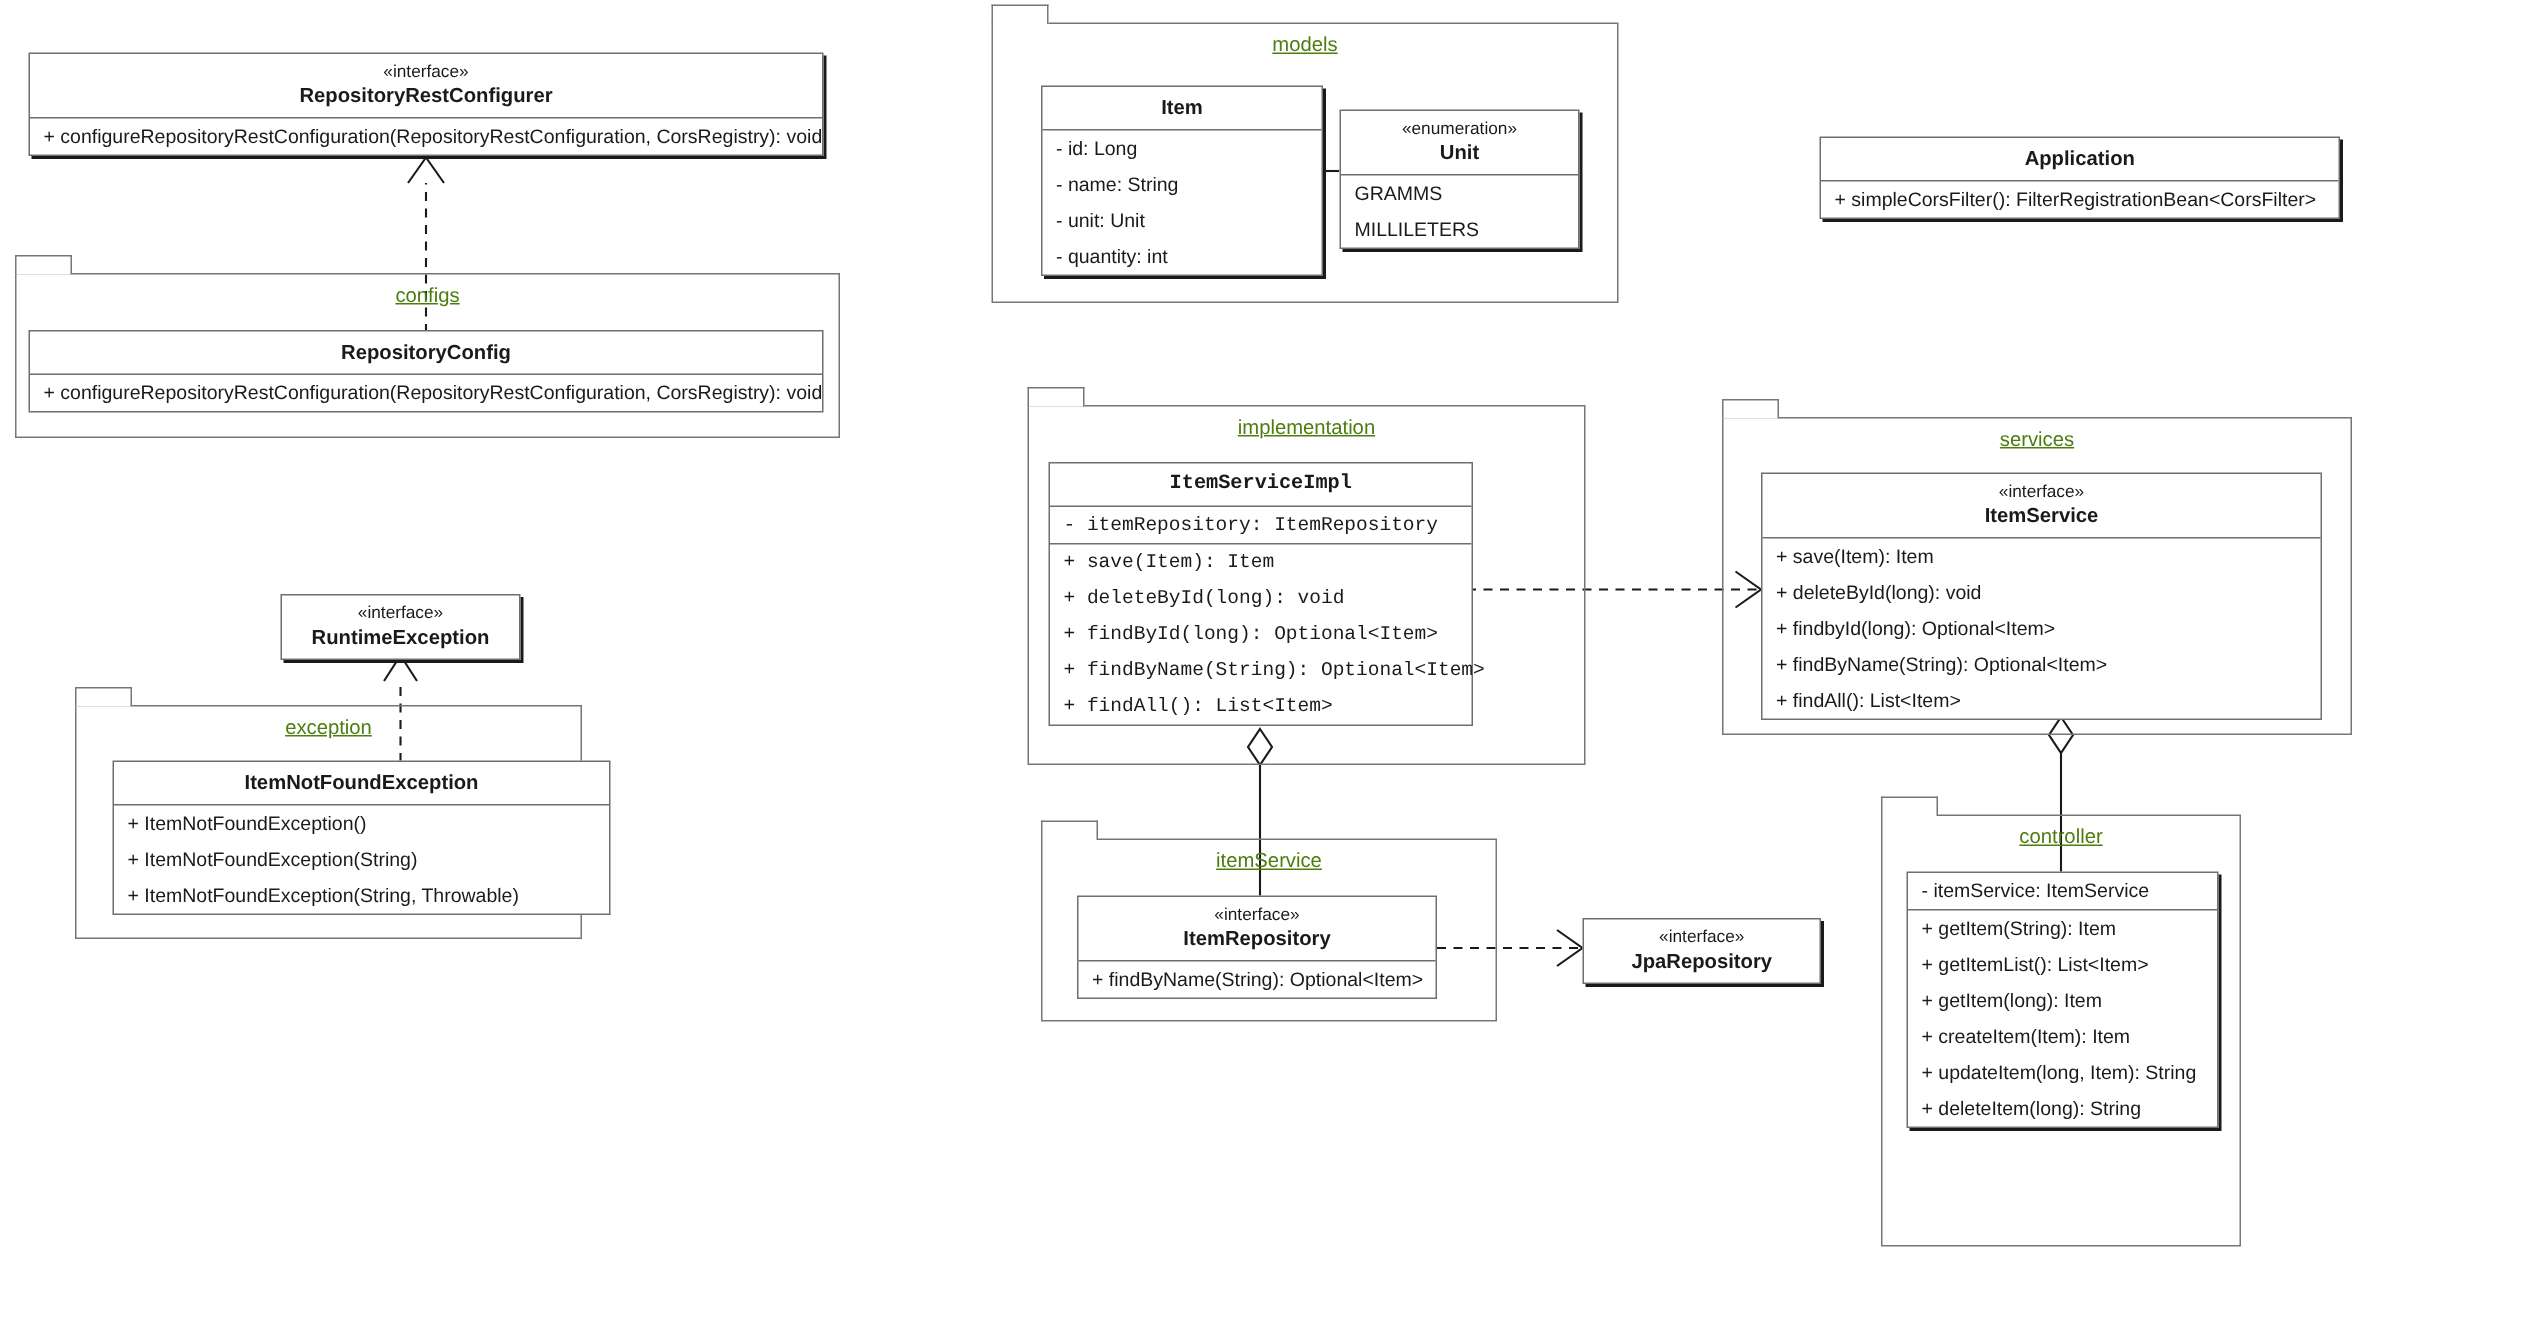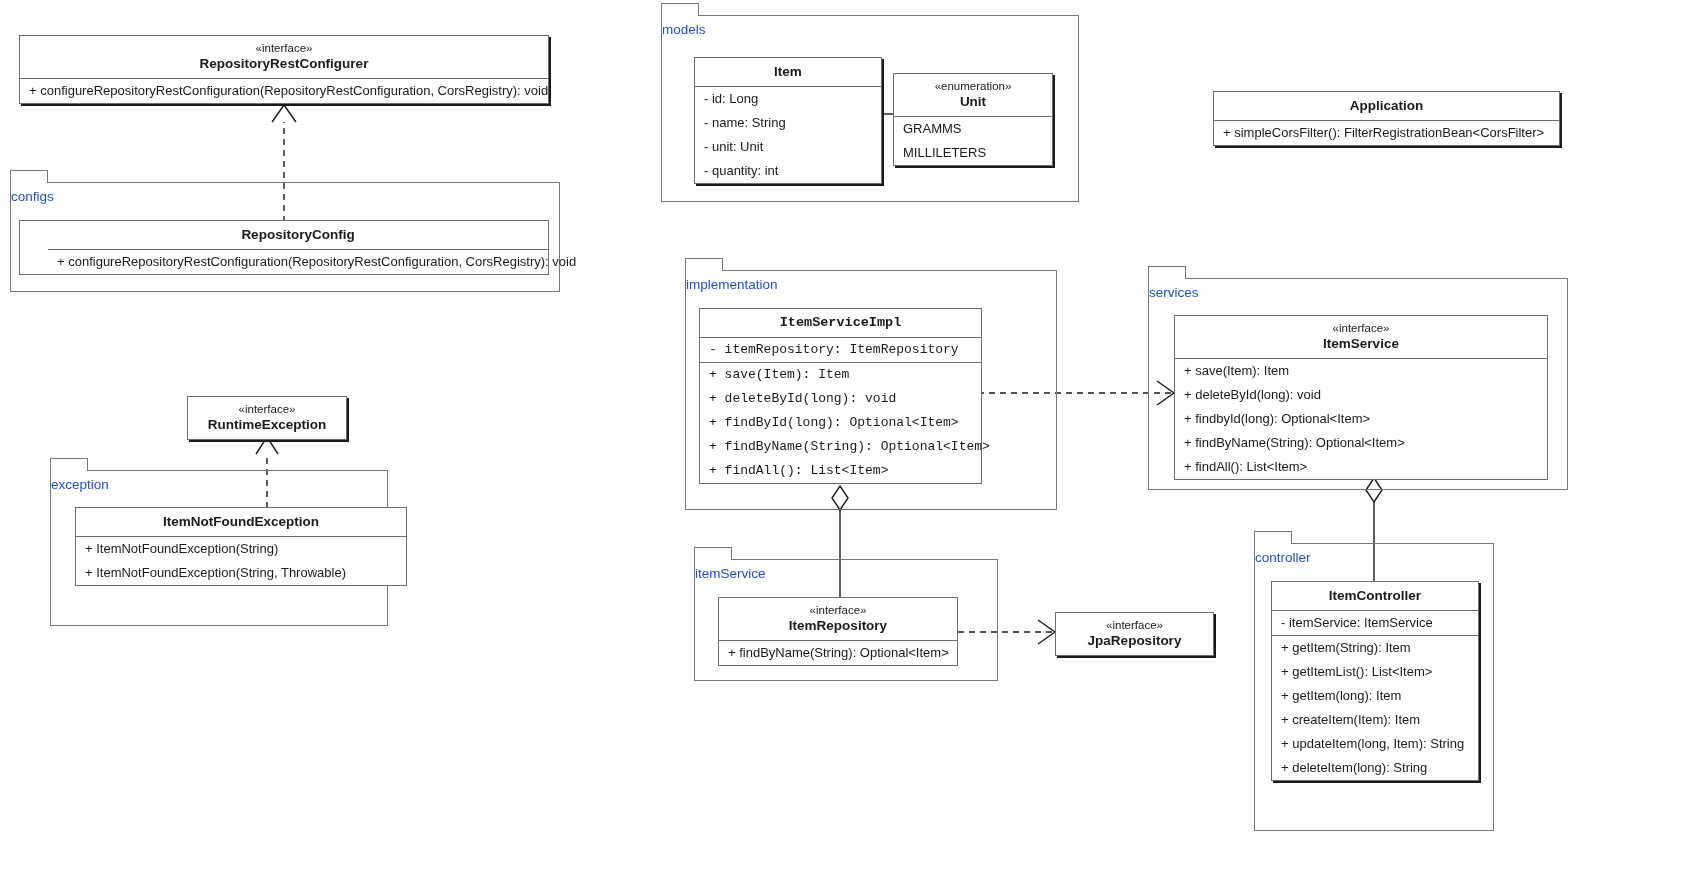--- a/index.html
+++ b/index.html
@@ -42,24 +42,25 @@
     box-sizing: border-box;
     border: 1px solid #767676;
     border-bottom: none;
     background: #ffffff;
   }
   .pkg-title {
     position: absolute;
     top: 6px;
     left: 0;
     right: 0;
-    text-align: left;
+    text-align: center;
     font-size: 13.5px;
-    color: #1d4ed8;
-    white-space: nowrap;
+    color: #4d7c0f;
+    white-space: nowrap;
+    text-decoration: underline;
   }
   
   .cls {
     position: absolute;
     box-sizing: border-box;
     border: 1px solid #6f6f6f;
     background: #ffffff;
   }
   .cls.shadow {
     box-shadow: 2px 2px 0 0 #1a1a1a;
@@ -154,21 +155,21 @@
     </div>
     <div class="cls-section last">
       <div class="cls-row">+ configureRepositoryRestConfiguration(RepositoryRestConfiguration, CorsRegistry): void</div>
     </div>
   </div>
 
   <div class="pkg" style="left:10px; top:182px; width:550px; height:110px;">
     <div class="pkg-tab"></div>
     <div class="pkg-title">configs</div>
   </div>
-  <div class="cls" style="left:19px; top:220px; width:530px;padding-left:28px;">
+  <div class="cls" style="left:19px; top:220px; width:530px;">
     <div class="cls-head">
       <div class="cls-name">RepositoryConfig</div>
     </div>
     <div class="cls-section last">
       <div class="cls-row">+ configureRepositoryRestConfiguration(RepositoryRestConfiguration, CorsRegistry): void</div>
     </div>
   </div>
 
   <div class="cls shadow" style="left:187px; top:396px; width:160px;">
     <div class="cls-head" style="border-bottom:none;">
@@ -179,20 +180,21 @@
 
   <div class="pkg" style="left:50px; top:470px; width:338px; height:156px;">
     <div class="pkg-tab"></div>
     <div class="pkg-title">exception</div>
   </div>
   <div class="cls" style="left:75px; top:507px; width:332px;">
     <div class="cls-head">
       <div class="cls-name">ItemNotFoundException</div>
     </div>
     <div class="cls-section last">
+      <div class="cls-row">+ ItemNotFoundException()</div>
       <div class="cls-row">+ ItemNotFoundException(String)</div>
       <div class="cls-row">+ ItemNotFoundException(String, Throwable)</div>
     </div>
   </div>
 
   <div class="pkg" style="left:661px; top:15px; width:418px; height:187px;">
     <div class="pkg-tab"></div>
     <div class="pkg-title">models</div>
   </div>
 
@@ -285,23 +287,20 @@
       <div class="cls-stereo">«interface»</div>
       <div class="cls-name">JpaRepository</div>
     </div>
   </div>
 
   <div class="pkg" style="left:1254px; top:543px; width:240px; height:288px;">
     <div class="pkg-tab"></div>
     <div class="pkg-title">controller</div>
   </div>
   <div class="cls shadow" style="left:1271px; top:581px; width:208px;">
-    <div class="cls-head">
-      <div class="cls-name">ItemController</div>
-    </div>
     <div class="cls-section">
       <div class="cls-row">- itemService: ItemService</div>
     </div>
     <div class="cls-section last">
       <div class="cls-row">+ getItem(String): Item</div>
       <div class="cls-row">+ getItemList(): List&lt;Item&gt;</div>
       <div class="cls-row">+ getItem(long): Item</div>
       <div class="cls-row">+ createItem(Item): Item</div>
       <div class="cls-row">+ updateItem(long, Item): String</div>
       <div class="cls-row">+ deleteItem(long): String</div>

